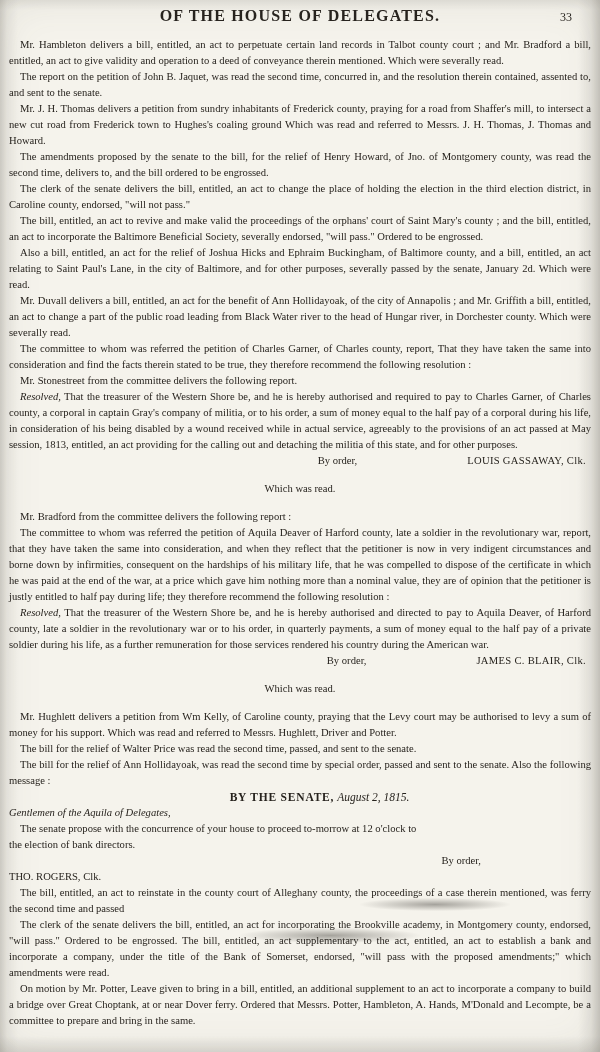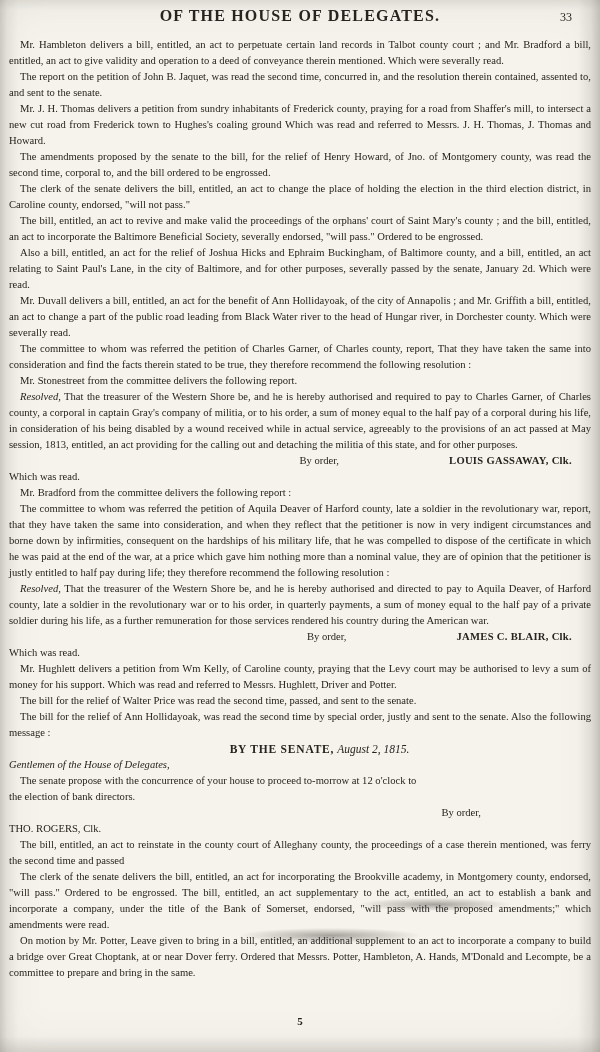--- a/index.html
+++ b/index.html
@@ -25,25 +25,25 @@
   .title {
     text-align: center; font-size: 16px; font-weight: bold;
     letter-spacing: 1.2px; margin: 0;
   }
   .pagenum { position: absolute; right: 28px; top: 10px; font-size: 12px; margin-left: 12px; }
   .bodytext {
     padding: 3px 9px 0 9px;
     font-size: 10.6px; line-height: 16px;
   }
   p.para { margin: 0; text-indent: 11px; text-align: justify; }
-  p.plain { margin: 0; text-indent: 0; text-align: left; }
+  p.plain { margin: 12px; text-indent: 0; text-align: center; }
   .lead { font-style: italic; }
   .byorder { display: flex; justify-content: flex-end; align-items: baseline; }
   .byorder .bo-label { margin-right: 110px; }
-  .byorder .bo-name { margin-right: 19px; letter-spacing: 0.3px; font-weight: bold; }
+  .byorder .bo-name { margin-right: 5px; letter-spacing: 0.3px; }
   .senate-heading { text-align: center; font-size: 11.5px; }
   .senate-heading .caps { font-weight: bold; letter-spacing: 0.8px; margin-left: 39px; }
   .senate-heading .ital { font-style: italic; }
   p.italic-line { margin: 0; font-style: italic; text-indent: 0; }
   .threecol { display: flex; align-items: flex-start; flex-direction: column; }
   .threecol .mid { margin-left: auto; margin-right: 110px; }
   .threecol .right { margin-right: 5px; }
   .sig { text-align: center; margin-top: 32px; font-size: 11px; font-weight: bold; }
   .smudge {
     position: absolute; pointer-events: none;
@@ -60,21 +60,21 @@
   <div class="header">
     <h1 class="title">OF THE HOUSE OF DELEGATES.</h1>
     <span class="pagenum">33</span>
   </div>
 
   <div class="bodytext">
 
     <p class="para">Mr. Hambleton delivers a bill, entitled, an act to perpetuate certain land records in Talbot county court ; and Mr. Bradford a bill, entitled, an act to give validity and operation to a deed of conveyance therein mentioned.  Which were severally read.</p>
     <p class="para">The report on the petition of John B. Jaquet, was read the second time, concurred in, and the resolution therein contained, assented to, and sent to the senate.</p>
     <p class="para">Mr. J. H. Thomas delivers a petition from sundry inhabitants of Frederick county, praying for a road from Shaffer's mill, to intersect a new cut road from Frederick town to Hughes's coaling ground    Which was read and referred to Messrs. J. H. Thomas, J. Thomas and Howard.</p>
-    <p class="para">The amendments proposed by the senate to the bill, for the relief of Henry Howard, of Jno. of Montgomery county, was read the second time, corporal to, and the bill ordered to be engrossed.</p>
+    <p class="para">The amendments proposed by the senate to the bill, for the relief of Henry Howard, of Jno. of Montgomery county, was read the second time, delivers to, and the bill ordered to be engrossed.</p>
     <p class="para">The clerk of the senate delivers the bill, entitled, an act to change the place of holding the election in the third election district, in Caroline county, endorsed, "will not pass."</p>
     <p class="para">The bill, entitled, an act to revive and make valid the proceedings of the orphans' court of Saint Mary's county ; and the bill, entitled, an act to incorporate the Baltimore Beneficial Society, severally endorsed, "will pass."  Ordered to be engrossed.</p>
     <p class="para">Also a bill, entitled, an act for the relief of Joshua Hicks and Ephraim Buckingham, of Baltimore county, and a bill, entitled, an act relating to Saint Paul's Lane, in the city of Baltimore, and for other purposes, severally passed by the senate, January 2d.  Which were read.</p>
     <p class="para">Mr. Duvall delivers a bill, entitled, an act for the benefit of Ann Hollidayoak, of the city of Annapolis ; and Mr. Griffith a bill, entitled, an act to change a part of the public road leading from Black Water river to the head of Hungar river, in Dorchester county.  Which were severally read.</p>
     <p class="para">The committee to whom was referred the petition of Charles Garner, of Charles county, report, That they have taken the same into consideration and find the facts therein stated to be true, they therefore recommend the following resolution :</p>
     <p class="para">Mr. Stonestreet from the committee delivers the following report.</p>
 
     <p class="para"><span class="lead">Resolved,</span> <span>That the treasurer of the Western Shore be, and he is hereby authorised and required to pay to Charles Garner, of Charles county, a corporal in captain Gray's company of militia, or to his order, a sum of money equal to the half pay of a corporal during his life, in consideration of his being disabled by a wound received while in actual service, agreeably to the provisions of an act passed at May session, 1813, entitled, an act providing for the calling out and detaching the militia of this state, and for other purposes.</span></p>
 
     <div class="byorder">
@@ -89,28 +89,28 @@
     <p class="para"><span class="lead">Resolved,</span> <span>That the treasurer of the Western Shore be, and he is hereby authorised and directed to pay to Aquila Deaver, of Harford county, late a soldier in the revolutionary war or to his order, in quarterly payments, a sum of money equal to the half pay of a private soldier during his life, as a further remuneration for those services rendered his country during the American war.</span></p>
 
     <div class="byorder">
       <span class="bo-label">By order,</span>
       <span class="bo-name">JAMES C. BLAIR, Clk.</span>
     </div>
 
     <p class="plain">Which was read.</p>
     <p class="para">Mr. Hughlett delivers a petition from Wm Kelly, of Caroline county, praying that the Levy court may be authorised to levy a sum of money for his support. Which was read and referred to Messrs. Hughlett, Driver and Potter.</p>
     <p class="para">The bill for the relief of Walter Price was read the second time, passed, and sent to the senate.</p>
-    <p class="para">The bill for the relief of Ann Hollidayoak, was read the second time by special order, justly and sent to the senate.  Also the following message :</p>
+    <p class="para">The bill for the relief of Ann Hollidayoak, was read the second time by special order, passed and sent to the senate.  Also the following message :</p>
 
     <div class="senate-heading">
       <span class="caps">BY THE SENATE,</span>
       <span class="ital">August 2, 1815.</span>
     </div>
 
-    <p class="italic-line">Gentlemen of the House of Delegates,</p>
+    <p class="italic-line">Gentlemen of the Aquila of Delegates,</p>
     <p class="para">The senate propose with the concurrence of your house to proceed to-morrow at 12 o'clock to</p>
 
     <div class="threecol">
       <span class="left">the election of bank directors.</span>
       <span class="mid">By order,</span>
       <span class="right">THO. ROGERS, Clk.</span>
     </div>
 
     <p class="para">The bill, entitled, an act to reinstate in the county court of Alleghany county, the proceedings of a case therein mentioned, was ferry the second time and passed</p>
     <p class="para">The clerk of the senate delivers the bill, entitled, an act for incorporating the Brookville academy, in Montgomery county, endorsed, "will pass."  Ordered to be engrossed.  The bill, entitled, an act supplementary to the act, entitled, an act to establish a bank and incorporate a company, under the title of the Bank of Somerset, endorsed, "will pass with the proposed amendments;" which amendments were read.</p>

